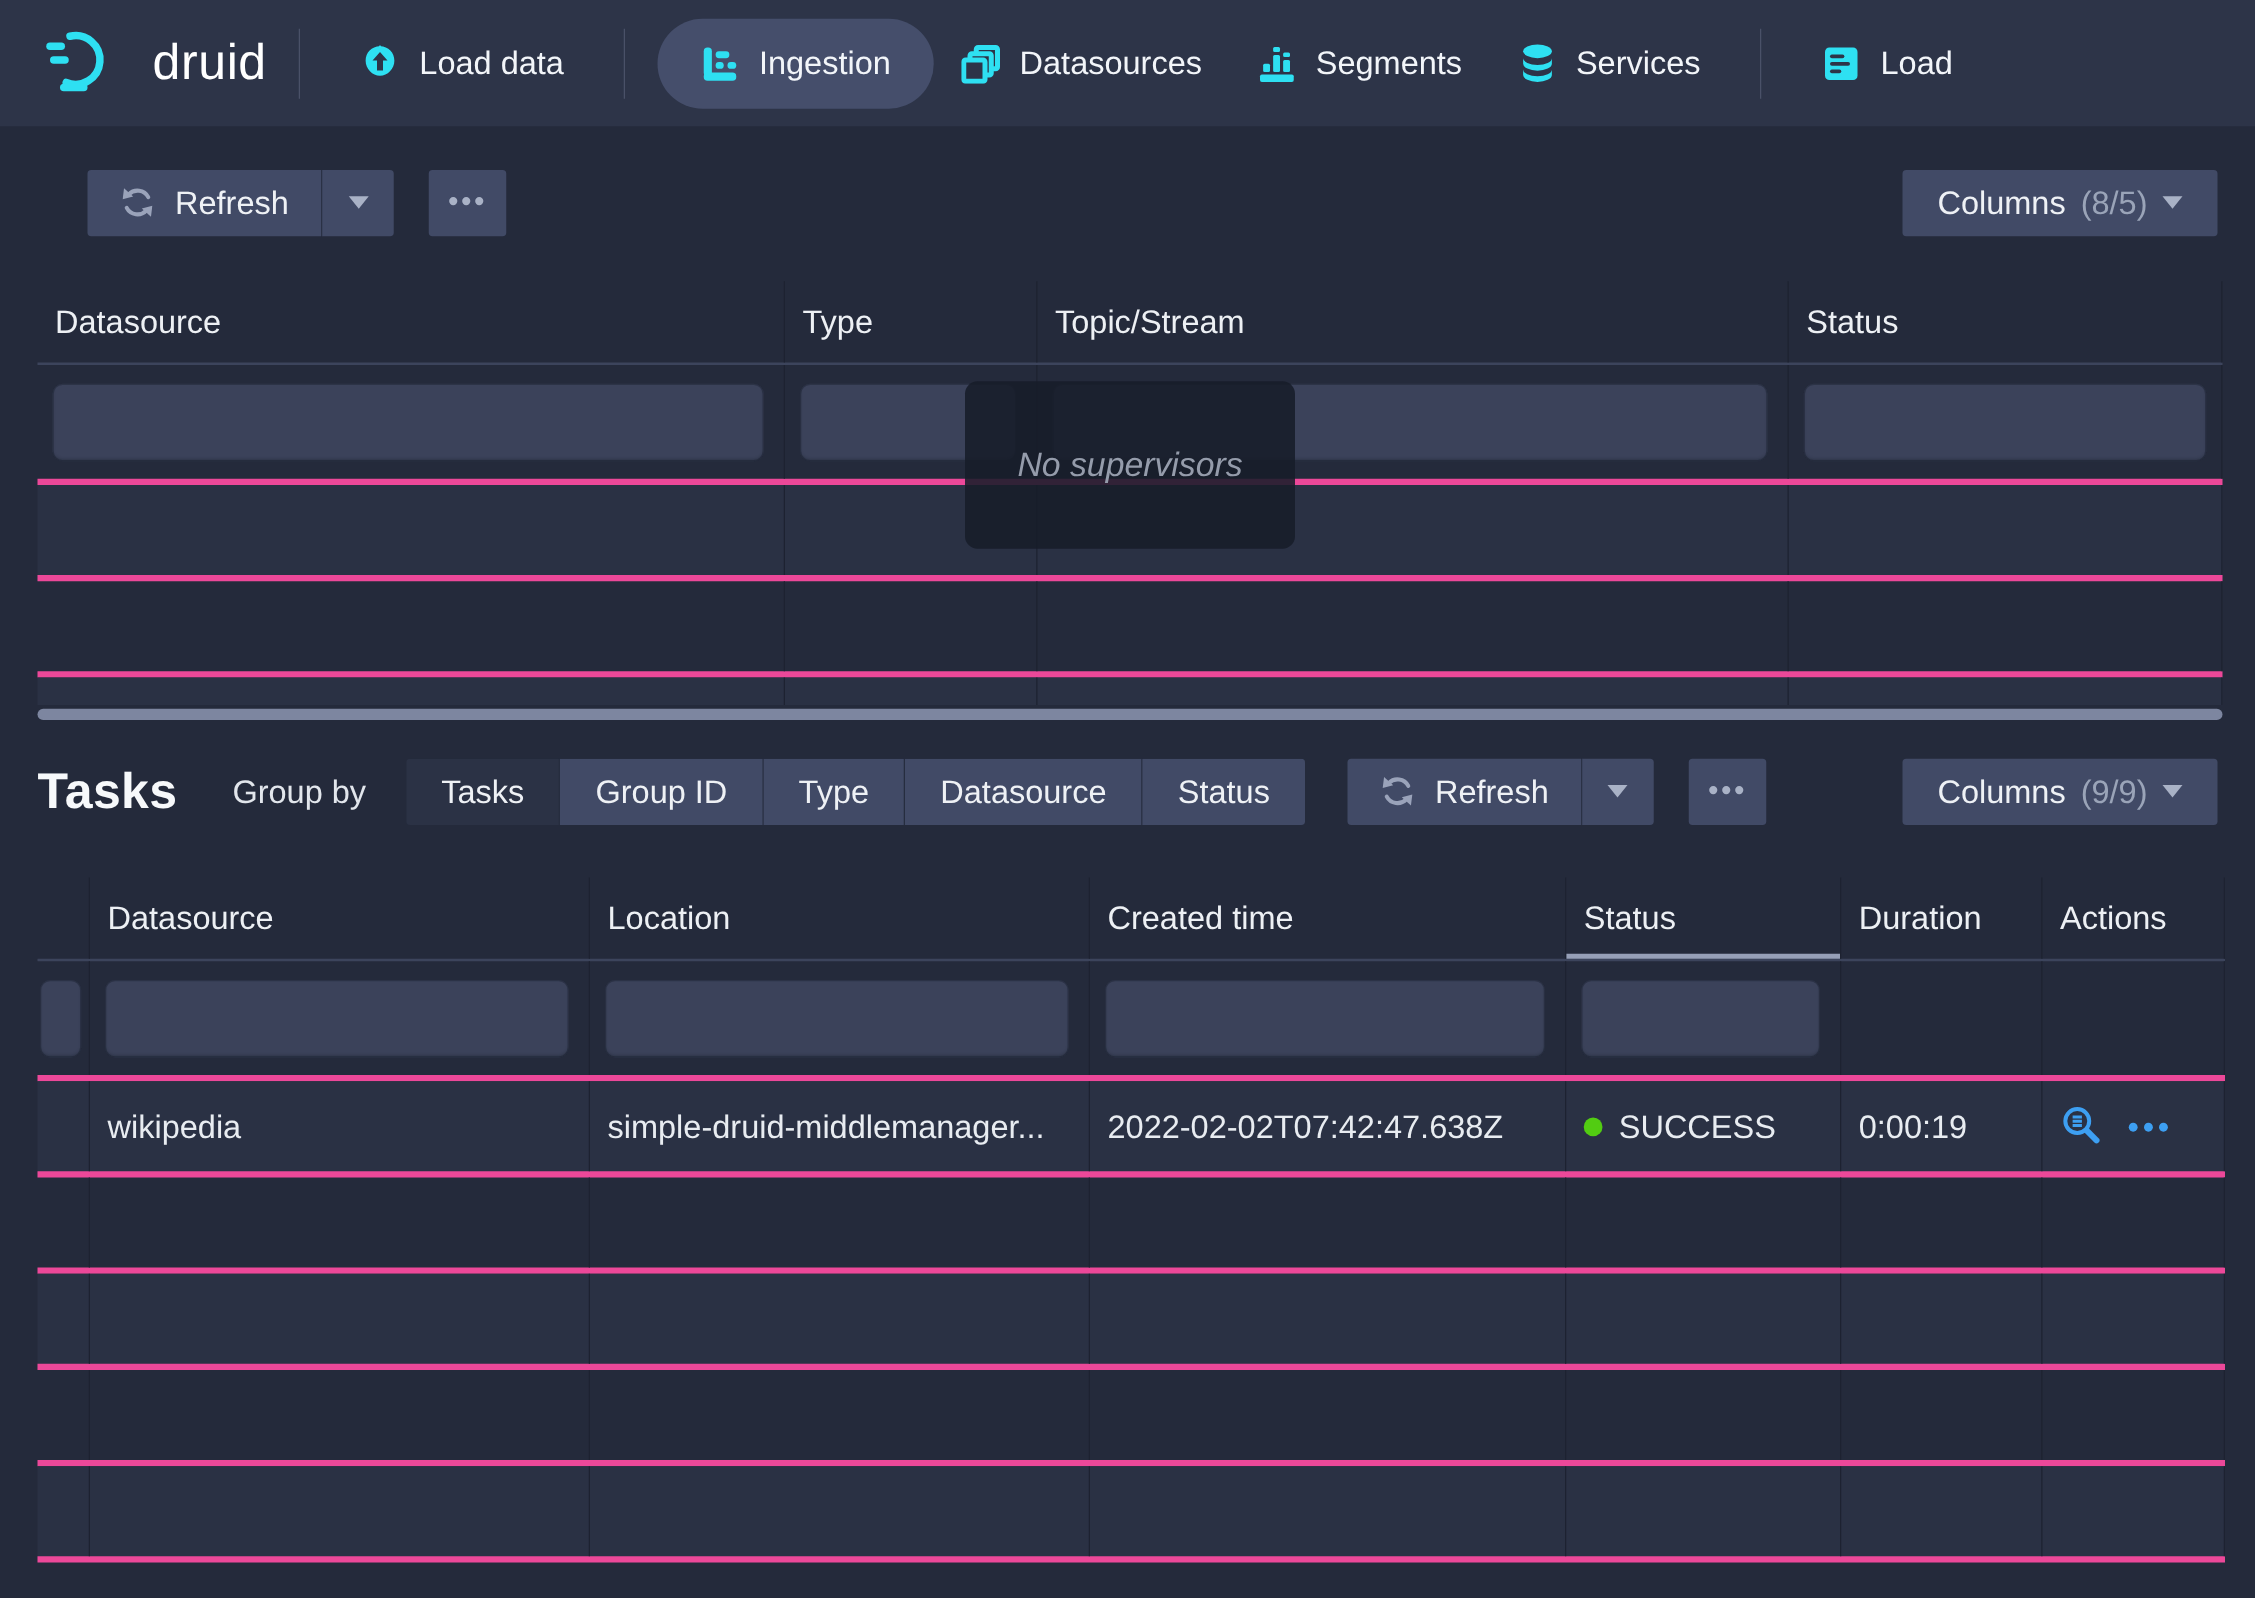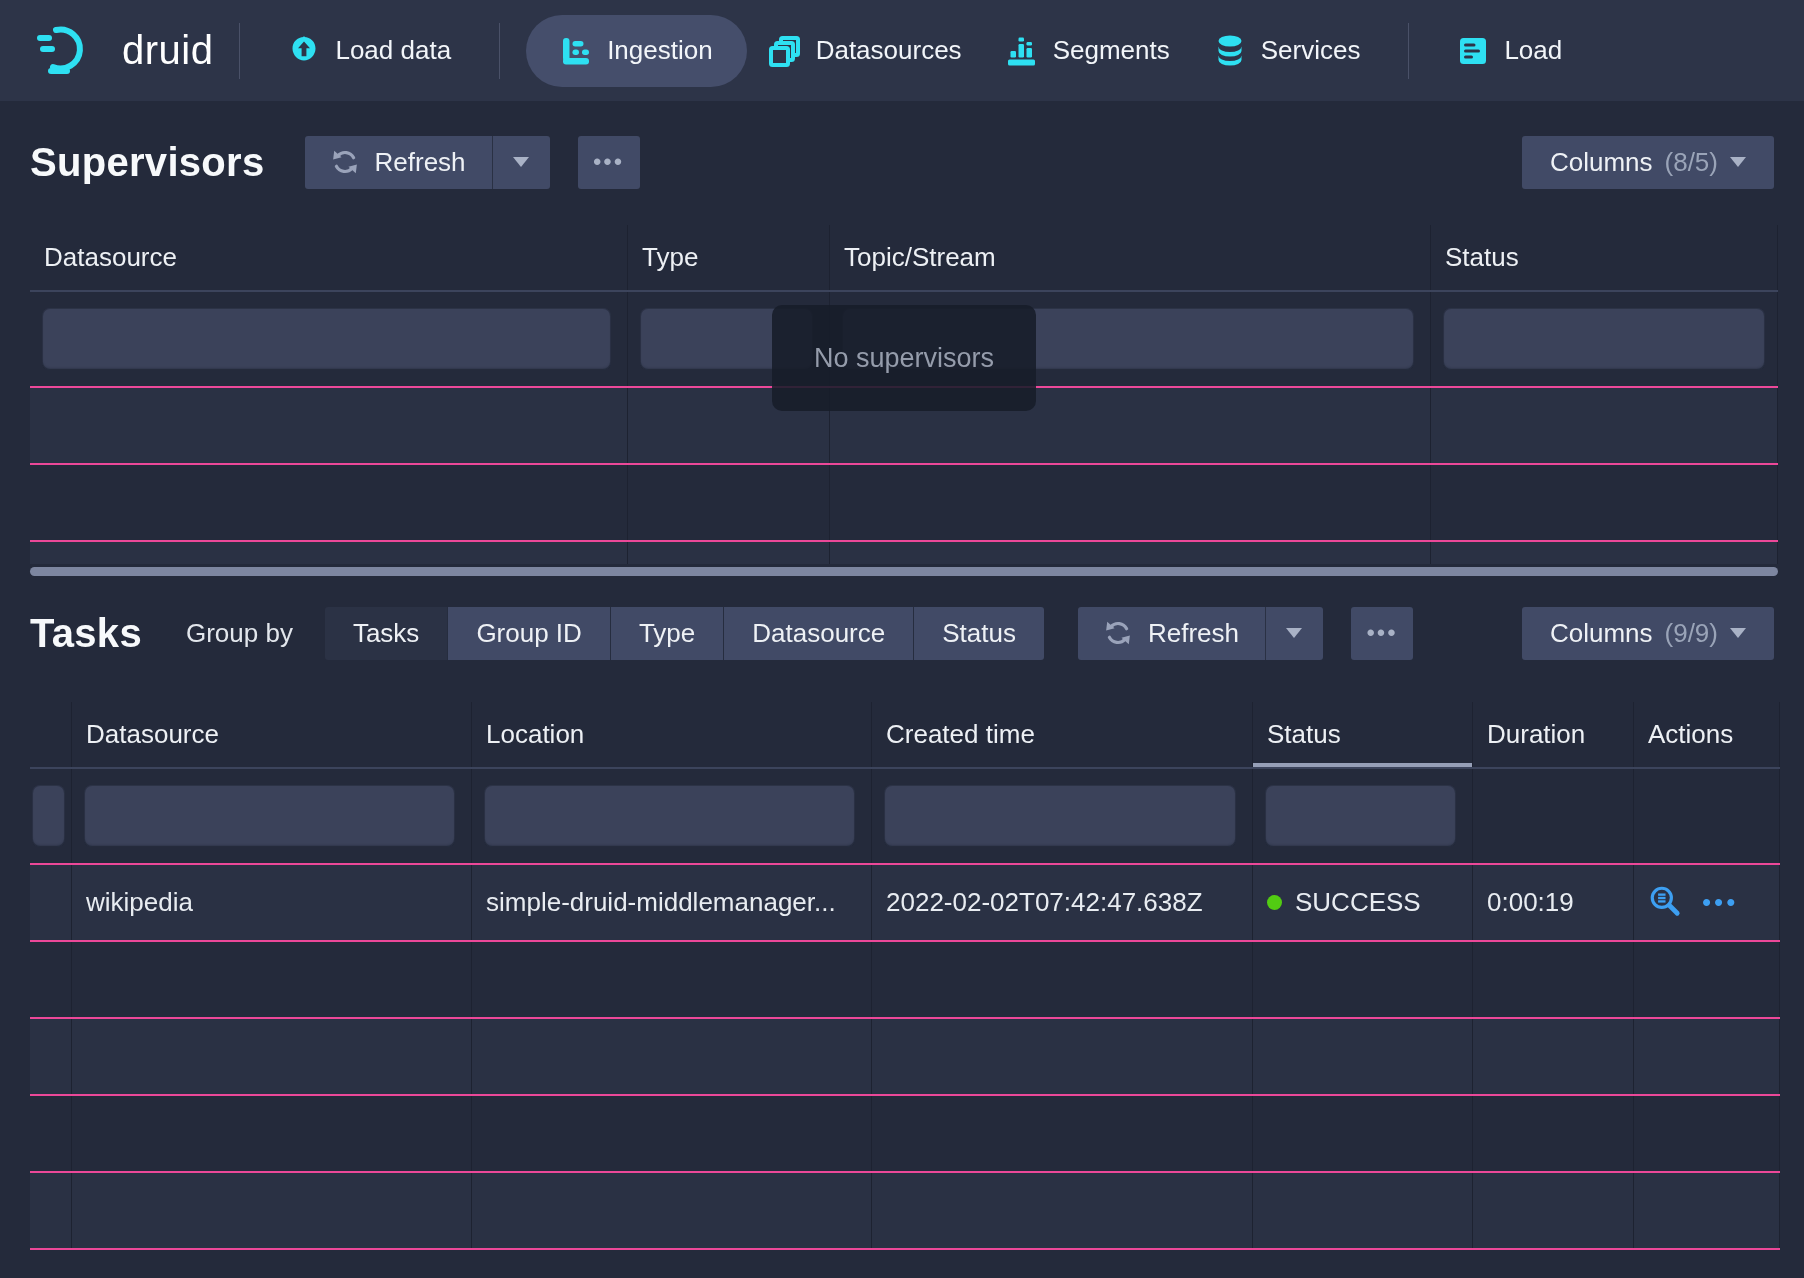--- a/index.html
+++ b/index.html
@@ -41,36 +41,36 @@
   .seg-btn.selected { background:#2b3245; }
   .ml28 { margin-left:28px; }
   .ml34 { margin-left:34px; }
   .ml40 { margin-left:40px; }
 
   
   .table { position:relative; margin:32px 26px 0 30px; }
   .tasks-table { margin:38px 24px 0 30px; }
   .grid-sup { display:grid; grid-template-columns:598px 202px 601px 347px; }
   .grid-tasks { display:grid; grid-template-columns:42px 400px 400px 381px 220px 161px 146px; }
-  .trow { border-bottom:2px solid #ec4899; }
+  .trow { border-bottom:5px solid #ec4899; }
   .trow.thead { height:67px; border-bottom:2px solid #3c445c; }
   .trow.filters { height:96px; }
   .trow.stripe { height:77px; }
   .trow.partial { height:22px; border-bottom:none; }
   .trow.data { height:77px; }
   .light { background:#2a3144; }
   .dark { background:transparent; }
   .cell { border-right:1px solid #1d2231; display:flex; align-items:center; padding:0 14px; overflow:hidden; position:relative; }
   .th { font-size:26px; color:#edf0f4; cursor:pointer; }
   .td { font-size:26px; color:#e8ecf1; white-space:nowrap; }
   .sort-underline { position:absolute; left:0; right:0; bottom:-2px; height:6px; background:#969fb7; }
   .filter-input { width:100%; height:62px; background:#3b425a; border:none; outline:none; border-radius:8px; margin:0 -2px; box-shadow:inset 0 0 0 1px rgba(17,22,33,0.35), inset 0 -2px 2px rgba(17,22,33,0.25); color:#eef1f5; font-size:24px; padding:0 14px; }
   .overflow-right .filter-input { width:calc(100% + 40px); }
   .hscroll { height:9px; background:#7d86a0; border-radius:5px; margin-top:3px; }
-  .overlay { position:absolute; left:50%; transform:translateX(-50%); top:80px; width:264px; height:106px; background:rgba(23,28,41,0.88); border-radius:10px; display:flex; align-items:center; justify-content:center; }
+  .overlay { position:absolute; left:50%; transform:translateX(-50%); top:80px; width:264px; height:134px; background:rgba(23,28,41,0.88); border-radius:10px; display:flex; align-items:center; justify-content:center;font-style:italic; }
   .overlay span { font-size:27px; color:#959cab; }
 
   .status-dot { display:inline-block; width:15px; height:15px; border-radius:50%; background:#52cc12; margin-right:13px; flex:none; }
   .actions-cell { gap:20px; }
   .icon-btn { background:none; border:none; cursor:pointer; display:inline-flex; align-items:center; padding:0; }
   .blue-dots { color:#3d9ff2; font-size:26px; letter-spacing:3px; }
 </style>
 </head>
 <body>
 
@@ -166,21 +166,20 @@
             </g>
           </svg>
         </span>
         <span>Load</span>
       </a>
     </nav>
   </header>
 
   <section>
     <div class="section-header sup-header">
-      <h1 class="title">Supervisors</h1>
 
       <div class="btn-split ml40">
         <button class="btn main">
           <span class="icon">
             <svg width="28" height="28" viewBox="0 0 26 26">
               <g fill="none" stroke="#9aa3ba" stroke-width="3" stroke-linecap="round">
                 <path d="M21 9 A9 9 0 0 0 6.5 7"></path>
                 <path d="M5 17 A9 9 0 0 0 19.5 19"></path>
               </g>
               <polygon fill="#9aa3ba" points="3,2.5 9.8,8.6 2,10.6"></polygon>

